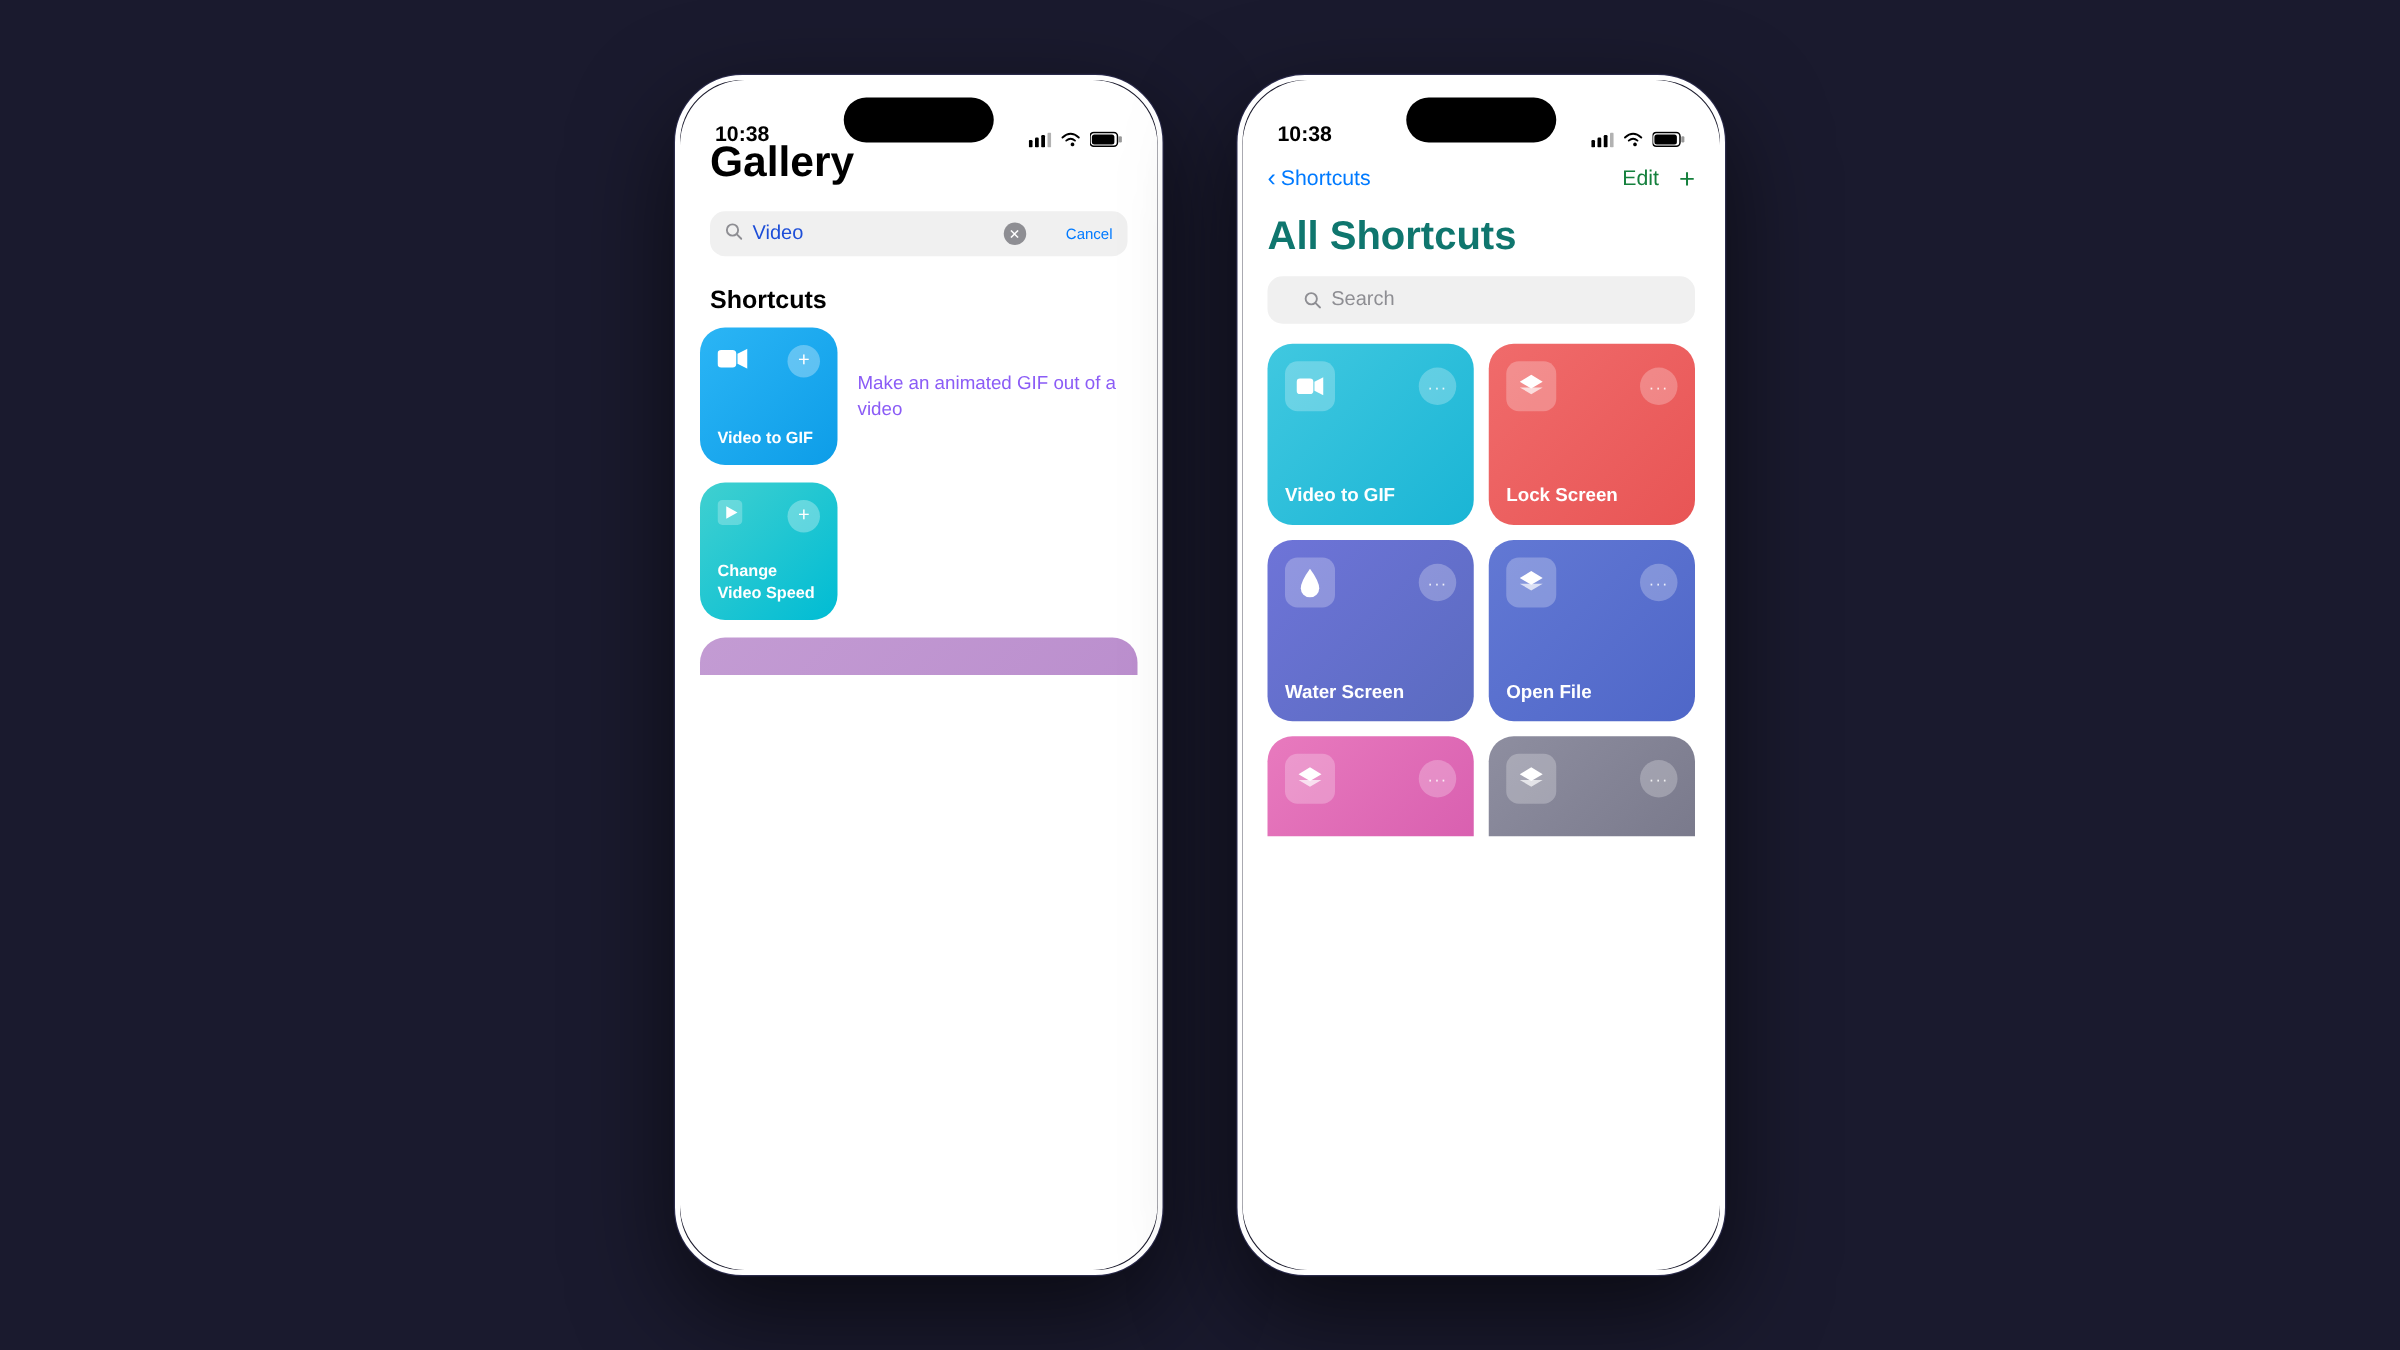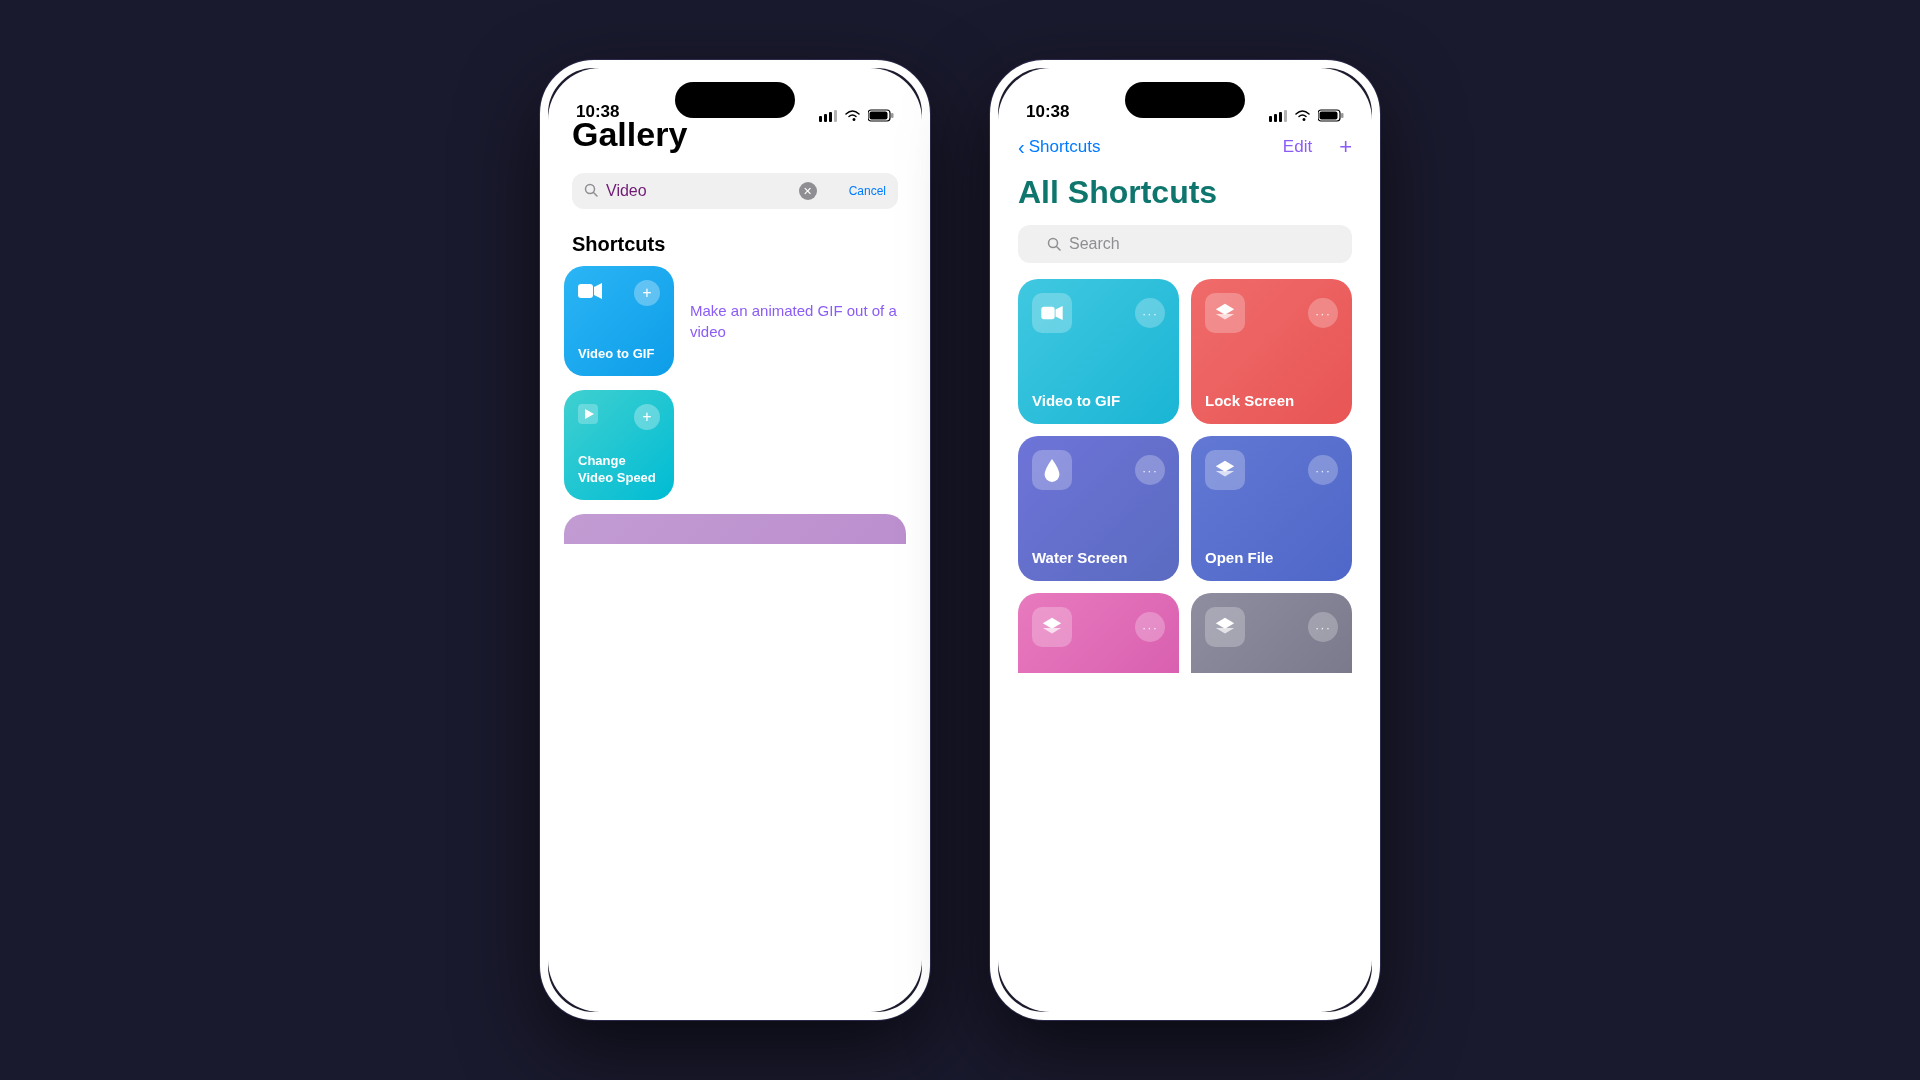--- a/index.html
+++ b/index.html
@@ -14,21 +14,21 @@
       font-family: -apple-system, BlinkMacSystemFont, 'SF Pro Display', 'Helvetica Neue', Arial, sans-serif;
       overflow: hidden;
     }
 
     
     .phone {
       width: 390px;
       height: 960px;
       background: #1c1c2e;
       border-radius: 54px;
-      border: 8px solid #ffffff;
+      border: 4px solid #ffffff;
       position: relative;
       overflow: hidden;
       box-shadow: 0 0 0 1px #2a2a4a, 0 30px 80px rgba(0,0,0,0.6);
     }
     .phone-screen {
       position: absolute;
       top: 0; left: 0; right: 0; bottom: 0;
       background: #ffffff;
       border-radius: 52px;
       overflow: hidden;
@@ -135,21 +135,21 @@
       align-items: center;
       flex: 1;
       gap: 8px;
     }
     .search-icon-wrap {
       color: #8e8e93;
       font-size: 15px;
     }
     .search-input-text {
       font-size: 16px;
-      color: #701a75;
+      color: #1d4ed8;
       flex: 1;
     }
     .search-clear {
       width: 18px;
       height: 18px;
       background: #8e8e93;
       border-radius: 50%;
       display: flex;
       align-items: center;
       justify-content: center;
@@ -241,22 +241,22 @@
       font-size: 20px;
       font-weight: 300;
     }
     .nav-back-text {
       font-size: 17px;
     }
     .nav-spacer { flex: 1; }
     .nav-actions {
       display: flex;
       align-items: center;
-      gap: 27px;
-      color: #8b5cf6;
+      gap: 16px;
+      color: #15803d;
       font-size: 17px;
     }
     .nav-plus {
       font-size: 22px;
       font-weight: 300;
     }
     .shortcuts-page-title {
       font-size: 32px;
       font-weight: 700;
       color: #0f766e;

